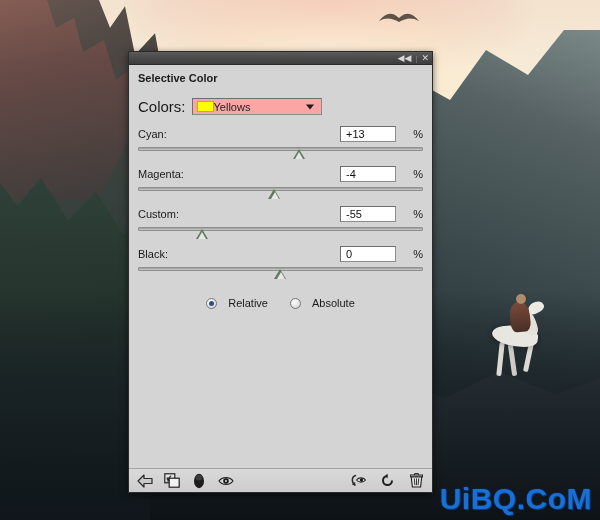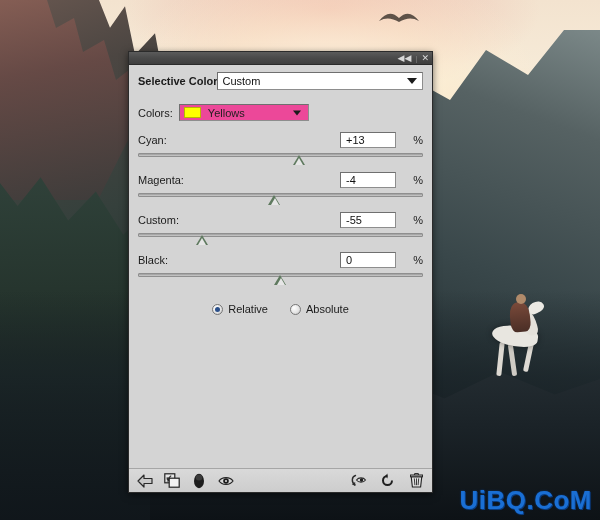--- a/index.html
+++ b/index.html
@@ -80,21 +80,21 @@
   .hlegA{position:absolute;left:10px;top:42px;width:5px;height:34px;background:#ddd9d2;transform:rotate(6deg);border-radius:2px;}
   .hlegB{position:absolute;left:22px;top:44px;width:5px;height:32px;background:#cfcbc4;transform:rotate(-8deg);border-radius:2px;}
   .hlegC{position:absolute;left:38px;top:42px;width:5px;height:30px;background:#dedad3;transform:rotate(12deg);border-radius:2px;}
   .rider{position:absolute;left:22px;top:2px;width:20px;height:30px;background:linear-gradient(180deg,#7a4a3a 0%,#4a2e26 100%);border-radius:45% 45% 30% 30%;transform:rotate(-6deg);}
   .riderhead{position:absolute;left:28px;top:-6px;width:10px;height:10px;background:#b08a6a;border-radius:50%;}
 
   
   #watermark{
     position:absolute;right:8px;bottom:4px;
     font-family:"Liberation Sans", sans-serif;
-    font-size:26px;font-weight:bold;letter-spacing:.5px;
+    font-size:30px;font-weight:bold;letter-spacing:.5px;
     color:#1a6fd4;
     text-shadow:0 0 2px #0b3f86, 1px 1px 0 #0a3b7d;
     user-select:none;
   }
 
   
   #panel{
     position:absolute;left:128px;top:51px;width:305px;height:442px;
     background:#d4d4d4;
     border:1px solid #2b2b2b;
@@ -143,25 +143,25 @@
     border-top-color:#6f6f6f;border-left-color:#6f6f6f;
     display:flex;align-items:center;padding:0 4px;position:relative;box-sizing:border-box;
     font-size:11px;color:#111;
   }
   .caret{
     position:absolute;right:5px;top:50%;transform:translateY(-50%);
     width:0;height:0;border-left:5px solid transparent;border-right:5px solid transparent;border-top:6px solid #1b1b1b;
   }
 
   .row-colors{display:flex;align-items:center;gap:6px;margin-bottom:9px;}
-  .lbl{font-size:11px;color:#1a1a1a;}
+  .lbl{font-size:15px;color:#1a1a1a;}
   .colorcombo{
-    width:130px;height:17px;background:#ec4899;border:1px solid #8d8d8d;
+    width:130px;height:17px;background:#fca5a5;border:1px solid #8d8d8d;
     border-top-color:#6f6f6f;border-left-color:#6f6f6f;
-    display:flex;align-items:center;gap:7px;padding:0 4px;position:relative;box-sizing:border-box;
+    display:flex;align-items:center;padding:0 4px;position:relative;box-sizing:border-box;
   }
   .swatch{width:17px;height:11px;background:#ffff00;border:1px solid #b9b900;box-sizing:border-box;}
   .colorcombo .caret{border-left-width:4px;border-right-width:4px;border-top-width:5px;right:7px;}
 
   .sliderblock{margin-bottom:3px;}
   .sl-head{display:flex;align-items:center;height:20px;}
   .sl-name{font-size:11px;color:#1a1a1a;flex:1;}
   .numbox{
     width:56px;height:16px;background:#fff;border:1px solid #8d8d8d;
     border-top-color:#6f6f6f;border-left-color:#6f6f6f;
@@ -185,21 +185,21 @@
     border-bottom:10px solid #5f7a5f;
   }
   .thumb i::after{content:"";}
   .thumb b{
     position:absolute;left:2.5px;top:3px;display:block;width:0;height:0;
     border-left:4px solid transparent;border-right:4px solid transparent;
     border-bottom:7px solid #e6e6e6;
   }
 
   .radiorow{display:flex;justify-content:center;gap:22px;margin-top:16px;}
-  .radio{display:flex;align-items:center;gap:5px;cursor:pointer;}
+  .radio{display:flex;align-items:center;gap:11px;cursor:pointer;}
   .rdot{
     width:11px;height:11px;border-radius:50%;
     background:radial-gradient(circle at 35% 32%, #ffffff 0%, #e2e2e2 60%, #b8b8b8 100%);
     border:1px solid #777;box-sizing:border-box;position:relative;
   }
   .rdot.on::after{
     content:"";position:absolute;left:2px;top:2px;width:5px;height:5px;border-radius:50%;
     background:#2a4f8a;
   }
   .rlabel{font-size:11px;color:#1a1a1a;}
@@ -257,24 +257,20 @@
       <span class="winsep">|</span>
       <span class="winbtn">✕</span>
     </div>
   </div>
 
 
   <div class="body">
 
     <div class="row-top">
       <span class="sc-title">Selective Color</span>
-      <div class="combo">
-        <span>Custom</span>
-        <span class="caret"></span>
-      </div>
     </div>
 
     <div class="row-colors">
       <span class="lbl">Colors:</span>
       <div class="colorcombo">
         <span class="swatch" style="background: rgb(255, 255, 0);"></span>
         <span>Yellows</span>
         <span class="caret"></span>
       </div>
     </div>

